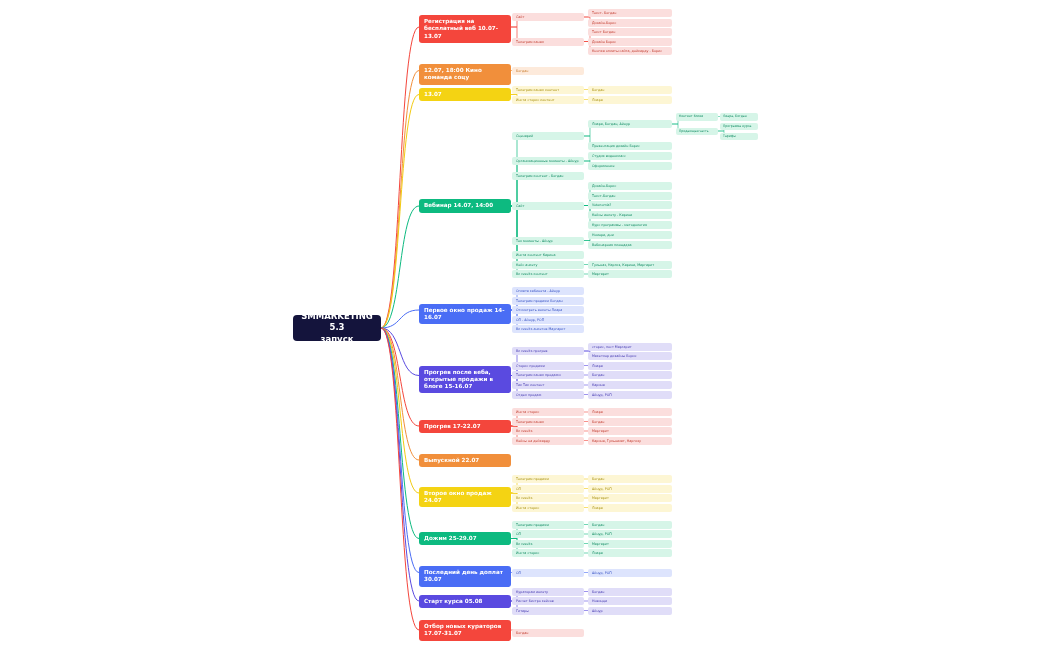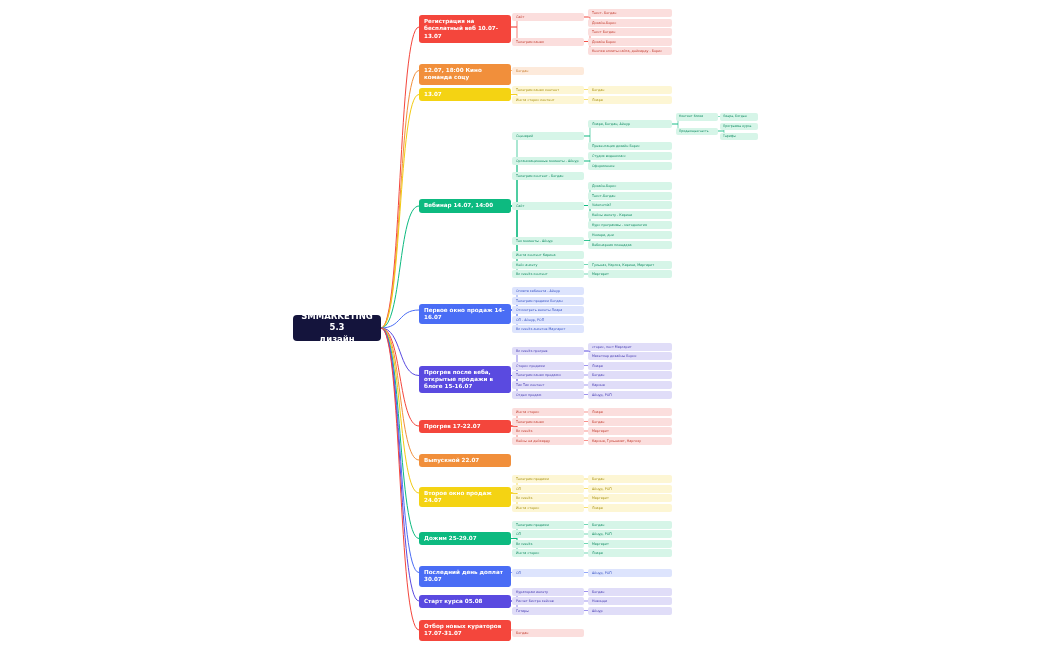--- a/index.html
+++ b/index.html
@@ -120,21 +120,21 @@
       <path d="M584,601 L590,601 L590,601 L588,601" stroke="#5a4ae0" stroke-width="0.6" fill="none"></path>
       <path d="M511,601 L517,601 L517,610.5 L512,610.5" stroke="#5a4ae0" stroke-width="0.7" fill="none"></path>
       <path d="M584,610.5 L590,610.5 L590,610.5 L588,610.5" stroke="#5a4ae0" stroke-width="0.6" fill="none"></path>
       <path d="M381,328 C401.9,328 398.1,630 419,630" stroke="#f4463c" stroke-width="1" fill="none"></path>
       <path d="M511,630 L517,630 L517,632.5 L512,632.5" stroke="#f4463c" stroke-width="0.7" fill="none"></path>
     </svg>
   <div id="nodes">
       <div class="node root" style="left: 293px; top: 315px; width: 88px; height: 26px; background: rgb(20, 20, 60);">
         <div style="width: 100%; text-align: center;">
           <div>SMMARKETING 5.3</div>
-          <div>дизайн</div>
+          <div>запуск</div>
         </div>
       </div>
       <div class="node l1" style="left: 419px; top: 15px; width: 92px; min-height: 24px; background: rgb(244, 70, 60); color: rgb(255, 255, 255);">Регистрация на бесплатный веб 10.07-13.07</div>
       <div class="node l2" style="left: 512px; top: 13px; width: 72px; min-height: 8px; background: rgb(251, 222, 221); color: rgb(192, 57, 43);">Сайт</div>
       <div class="node l3" style="left: 588px; top: 8.5px; width: 84px; min-height: 8px; background: rgb(251, 222, 221); color: rgb(192, 57, 43);">Текст- Богдан</div>
       <div class="node l3" style="left: 588px; top: 18.5px; width: 84px; min-height: 8px; background: rgb(251, 222, 221); color: rgb(192, 57, 43);">Дизайн-Борис</div>
       <div class="node l2" style="left: 512px; top: 37.5px; width: 72px; min-height: 8px; background: rgb(251, 222, 221); color: rgb(192, 57, 43);">Телеграм канал</div>
       <div class="node l3" style="left: 588px; top: 27.5px; width: 84px; min-height: 8px; background: rgb(251, 222, 221); color: rgb(192, 57, 43);">Текст Богдан</div>
       <div class="node l3" style="left: 588px; top: 37.5px; width: 84px; min-height: 8px; background: rgb(251, 222, 221); color: rgb(192, 57, 43);">Дизайн Борис</div>
       <div class="node l3" style="left: 588px; top: 47px; width: 84px; min-height: 8px; background: rgb(251, 222, 221); color: rgb(192, 57, 43);">Кнопка оплаты сайта, дейкарду - Борис</div>

